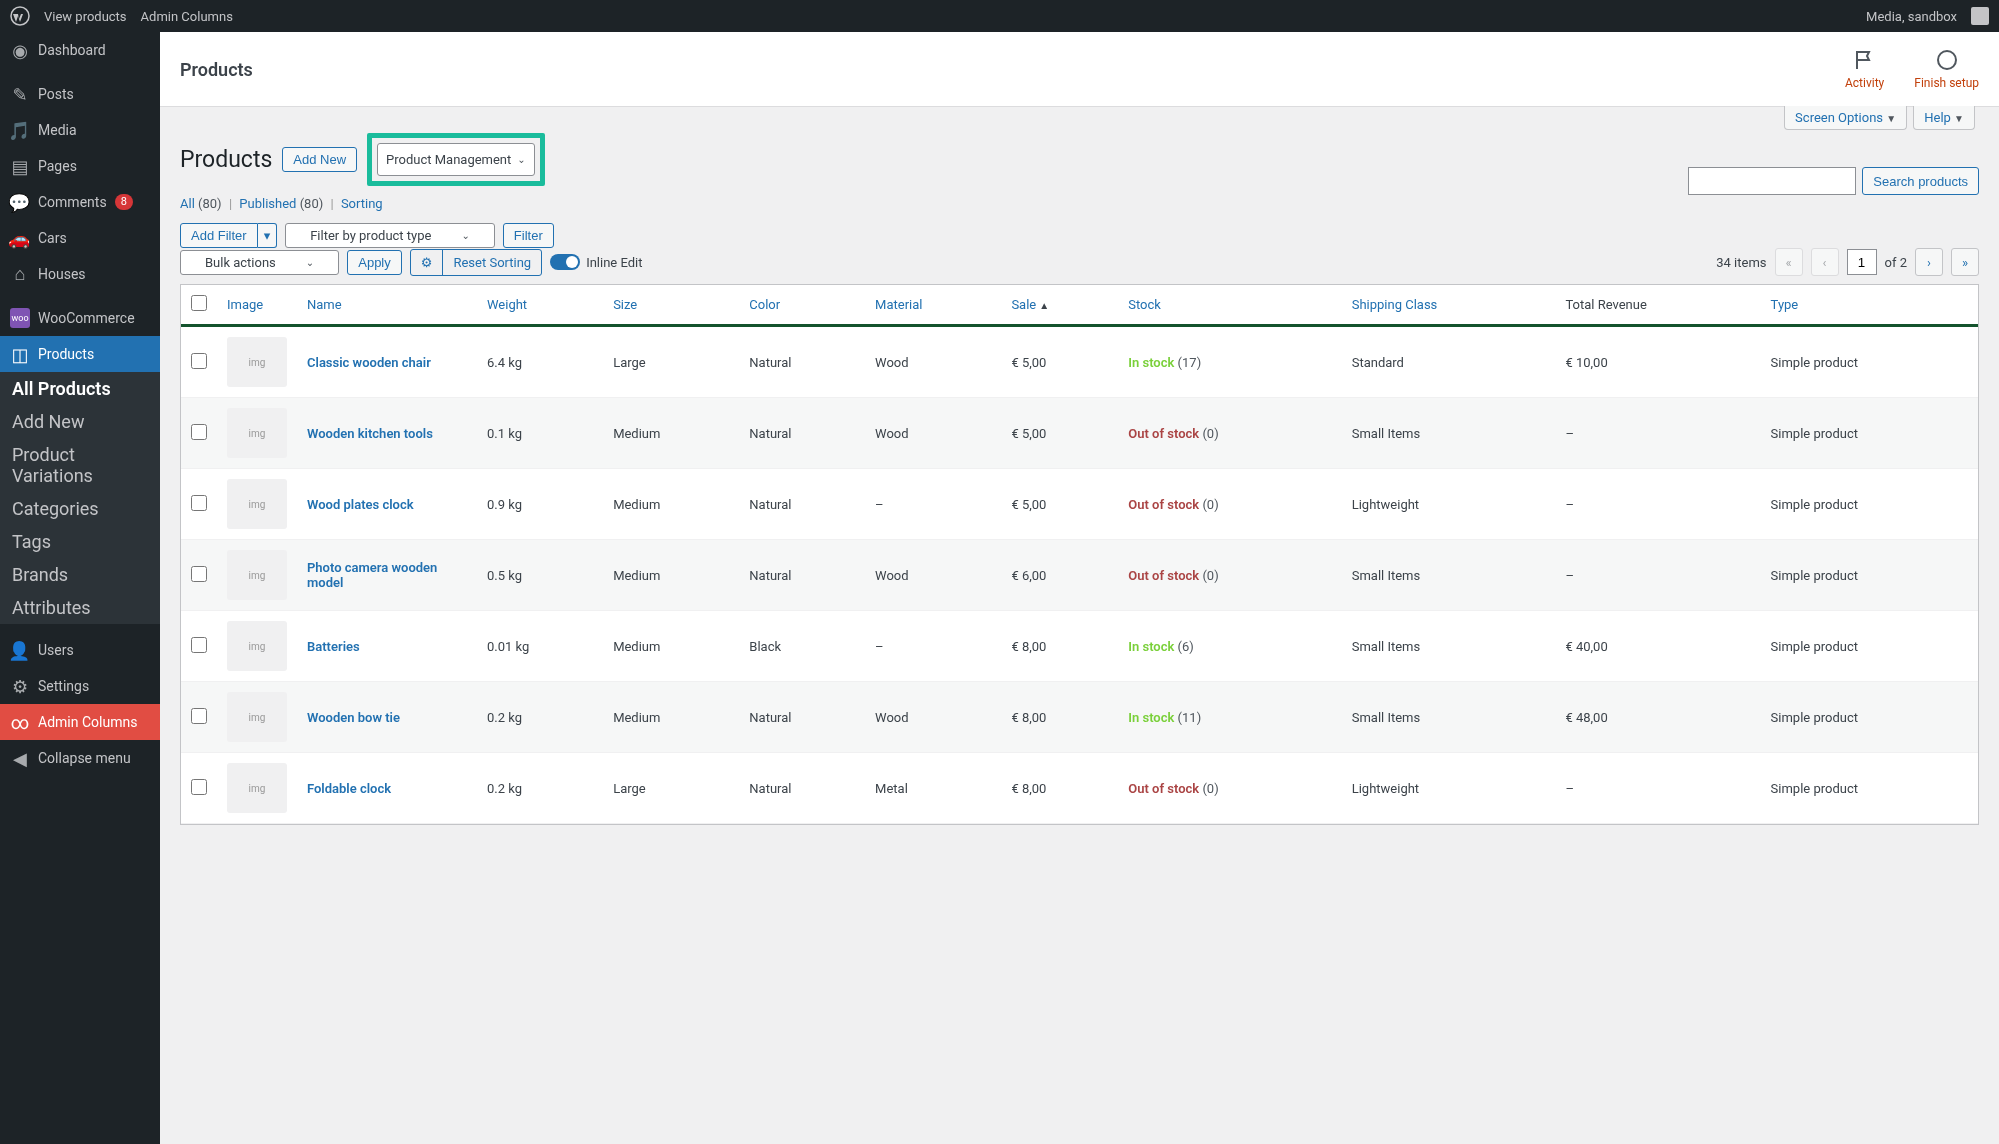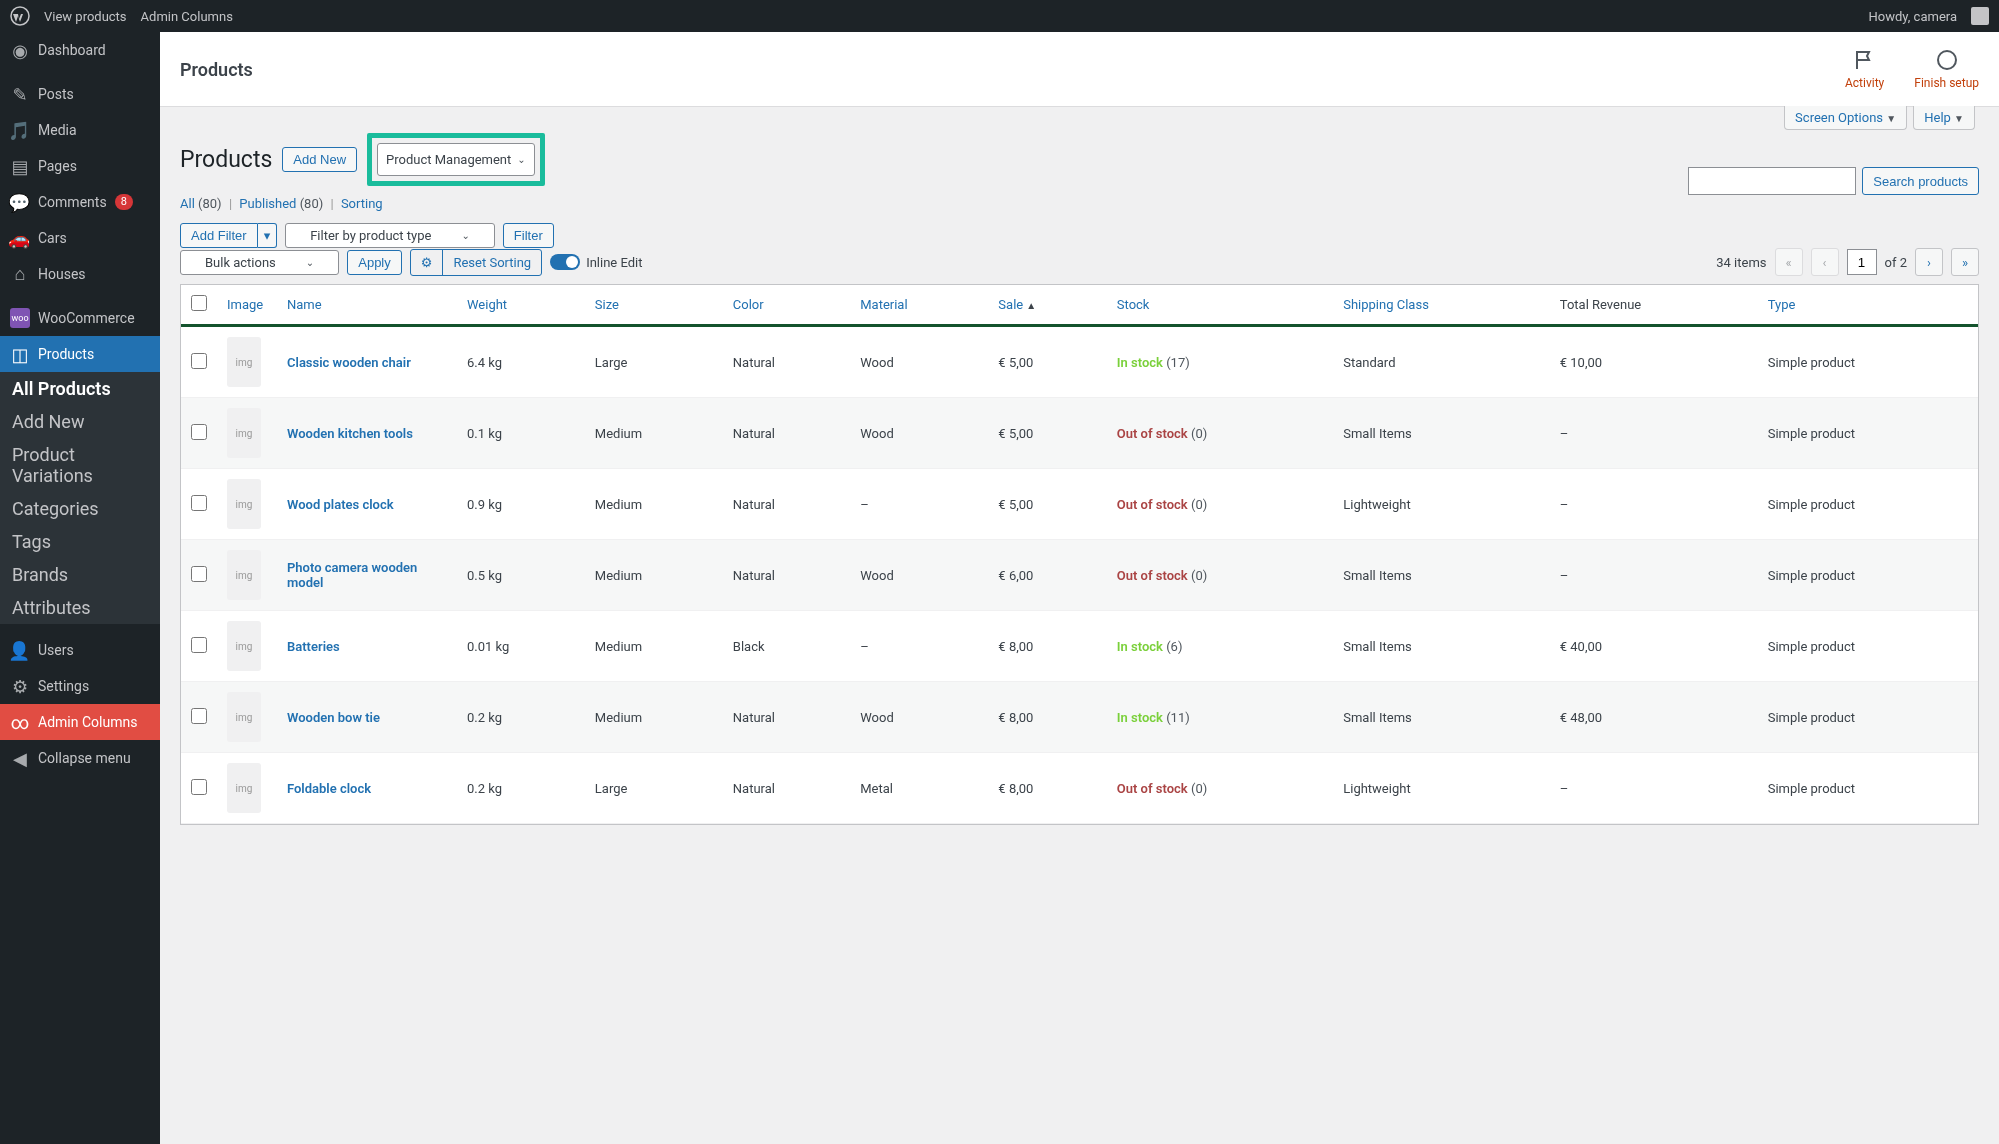--- a/index.html
+++ b/index.html
@@ -93,21 +93,21 @@
 table.wp-list thead th.col-check, table.wp-list thead th.col-noaccent { color: #3c434a; }
 table.wp-list tbody tr { border-bottom: 1px solid #f0f0f1; }
 table.wp-list tbody tr:nth-child(even) { background: #f6f7f7; }
 .col-check { width: 30px; }
 .col-image { width: 60px; }
 .col-name { width: 180px; }
 .name-link { color: #2271b1; font-weight: 600; text-decoration: none; }
 .stock-in { color: #7ad03a; font-weight: 600; }
 .stock-out { color: #a44; font-weight: 600; }
 .stock-count { color: #50575e; }
-.pimg { width: 34px; height: 50px; background: #f0f0f1; display: inline-flex; align-items: center; justify-content: center; border-radius: 3px; color: #999; font-size: 10px; }
+.pimg { width: 60px; height: 50px; background: #f0f0f1; display: inline-flex; align-items: center; justify-content: center; border-radius: 3px; color: #999; font-size: 10px; }
 .sort-ind { font-size: 10px; color: #3c434a; margin-left: 3px; }
 input[type="checkbox"] { width: 16px; height: 16px; border: 1px solid #8c8f94; border-radius: 3px; cursor: pointer; }
 .chev { font-size: 10px; color: #50575e; }
 
 .scroll-strip { height: 16px; overflow-x: scroll; }
 .scroll-strip .inner { width: 1600px; height: 1px; }
 </style>
 </head>
 <body>
 
@@ -116,21 +116,21 @@
     <span class="wp-logo">
       <svg viewBox="0 0 20 20" width="20" height="20" fill="#c3c4c7">
           <circle cx="10" cy="10" r="9" fill="none" stroke="#c3c4c7" stroke-width="1.5"></circle>
           <path d="M3 8l3 8 2-6 2 6 3-8h-2l-2 5-1-5H6l2 5-2-5z"></path>
         </svg>
     </span>
     <a>View products</a>
     <a>Admin Columns</a>
   </div>
   <div class="adminbar-right">
-    <a>Howdy, camera</a>
+    <a>Media, sandbox</a>
     <span class="avatar"></span>
   </div>
 </div>
 
 <div class="wrap">
 
   <div class="sidebar">
     <div class="menu-item">
         <span class="icon">◉</span>
         <span>Dashboard</span>

